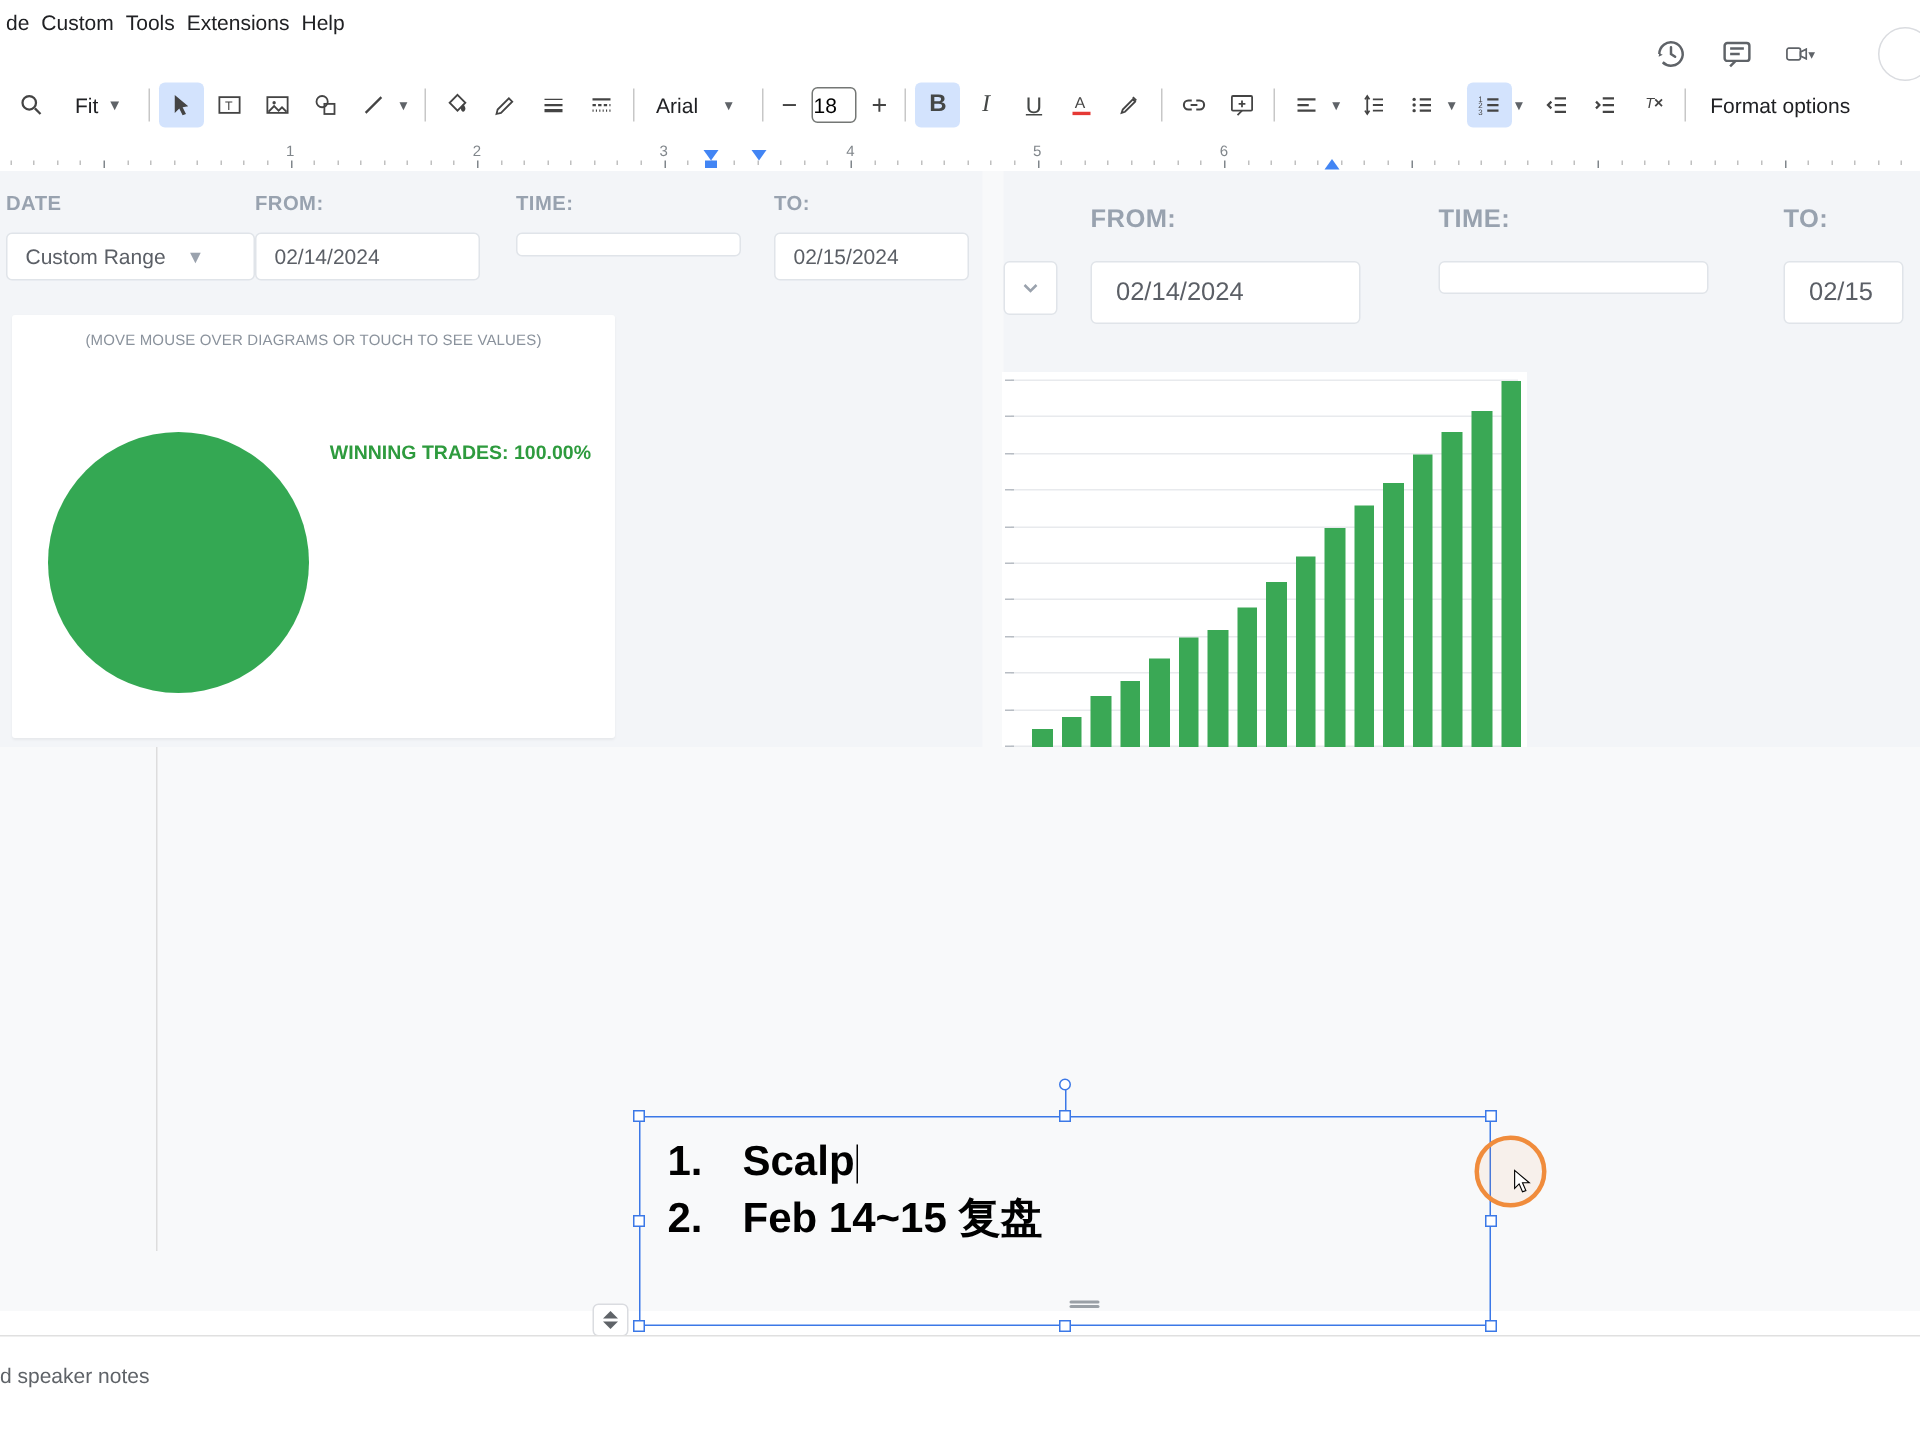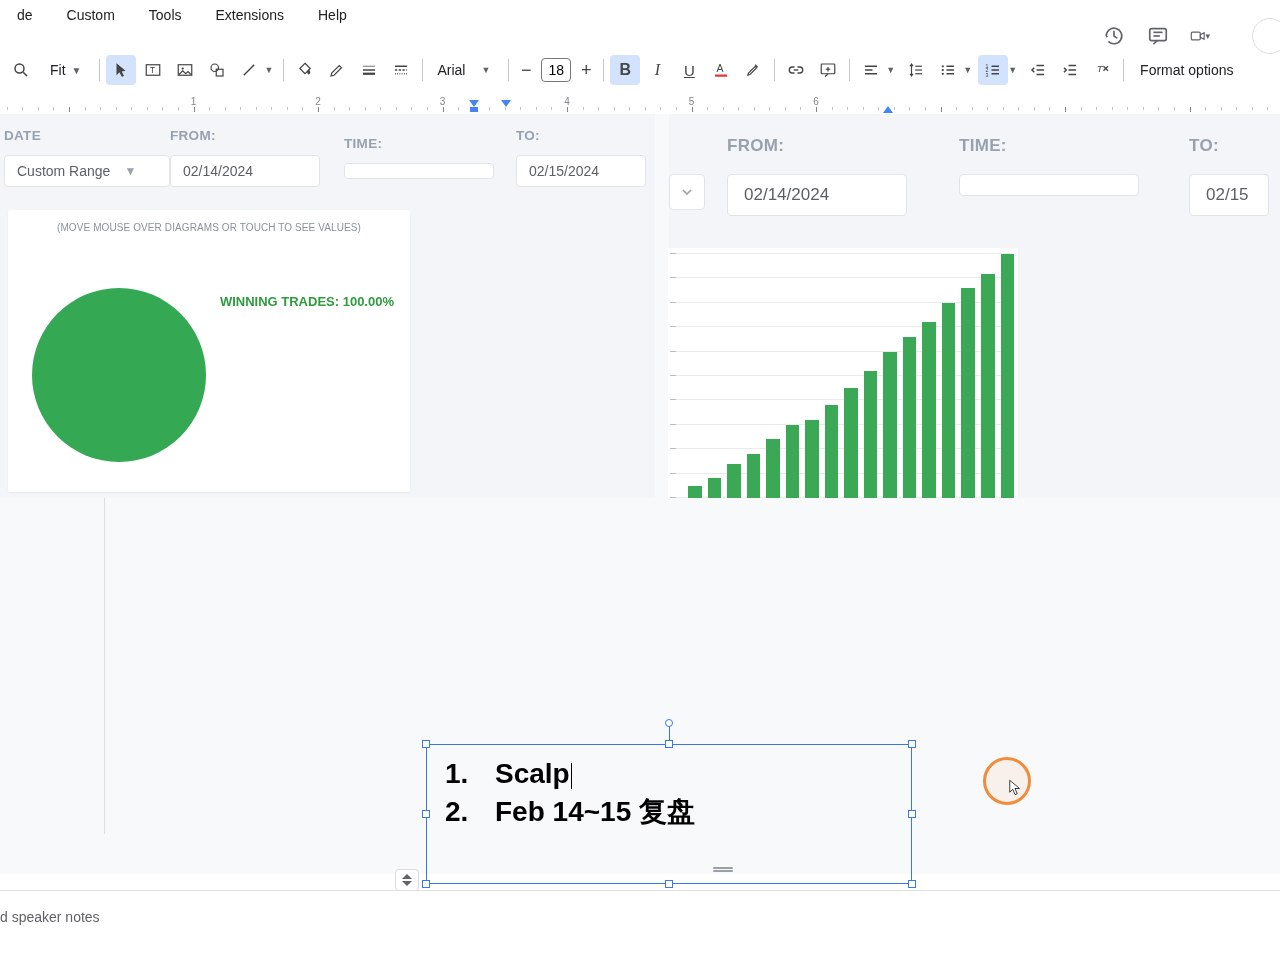--- a/index.html
+++ b/index.html
@@ -1,58 +1,58 @@
 <!DOCTYPE html>
 <html><head>
 <meta charset="utf-8">
 <style>
 * { box-sizing: border-box; margin: 0; padding: 0; }
 body { font-family: Arial, sans-serif; background: #fff; overflow: hidden; width: 1280px; height: 960px; position: relative; }
 
 .menubar { display: flex; align-items: center; height: 30px; padding: 8px 0 8px 0; gap: 0; position: relative; }
-.menubar .menu-item { padding: 6px 17px; font-size: 14px; color: #202124; cursor: pointer; border-radius: 4px; }
+.menubar .menu-item { padding: 6px 4px; font-size: 14px; color: #202124; cursor: pointer; border-radius: 4px; }
 
 .header-icons { position: absolute; right: 10px; top: 18px; display: flex; align-items: center; gap: 20px; }
 .hicon { width: 24px; height: 24px; display: flex; align-items: center; justify-content: center; cursor: pointer; color: #5f6368; }
 .hicon svg { width: 22px; height: 22px; stroke: #5f6368; fill: none; stroke-width: 1.8; }
 .hicon.cam { display:flex; align-items:center; gap:2px;}
 .avatar-circ { width: 36px; height: 36px; border-radius: 50%; border: 1px solid #dadce0; position: relative; right: -18px;}
 
 .toolbar { display: flex; align-items: center; height: 44px; padding: 0 6px; gap: 2px; border-bottom: 0; margin-top: 18px; }
 .tbtn { min-width: 30px; height: 30px; display: flex; align-items: center; justify-content: center; border-radius: 4px; cursor: pointer; color: #444746; position: relative; }
 .tbtn.active { background: #d3e3fd; }
 .tbtn svg { width: 18px; height: 18px; }
 .zoom-wrap { display: flex; align-items: center; margin: 0 6px; padding: 0 6px; border-radius: 4px; gap: 6px; }
 .zoom-wrap span { font-size: 14px; color: #202124; text-align: center; }
 .zoom-wrap .chev { font-size: 10px; color: #5f6368; }
 .sep { width: 1px; height: 22px; background: #c7c7c7; margin: 0 4px; }
 .fontname { display: flex; align-items: center; padding: 0 8px; min-width: 72px; font-size: 14px; color: #202124; gap: 18px; }
 .fontsize-grp { display: flex; align-items: center; gap: 4px; }
 .fontsize-grp .fs-btn { width: 22px; height: 22px; display: flex; align-items:center; justify-content:center; font-size: 18px; color:#444; cursor:pointer;}
-.fontsize-grp input { width: 30px; height: 24px; text-align: center; border: 1px solid #747775; border-radius: 4px; font-size: 14px; }
+.fontsize-grp input { width: 30px; height: 24px; text-align: left; border: 1px solid #747775; border-radius: 4px; font-size: 14px; }
 .tbtn.bold { font-weight: 700; font-size: 16px; font-family: Arial;}
 .tbtn.italic { font-style: italic; font-size: 16px; font-family: 'Times New Roman', serif;}
 .tbtn.underline { text-decoration: underline; font-size: 15px; }
 .fmt-opt { font-size: 14px; color: #202124; padding: 0 10px; white-space: nowrap;}
 .dd-chev { font-size: 9px; color: #5f6368; margin-left: -2px; padding-right:4px;}
 
 .ruler { height: 18px; position: relative; border-bottom: 0; margin-top: 4px; }
 .ruler-track { position: absolute; left: 0; right: 0; top: 0; height: 16px; }
 .ruler-num { position: absolute; top: 0px; font-size: 10px; color: #80868b; transform: translateX(-50%); }
 .ruler-tick { position:absolute; top:11px; width:1px; height:5px; background:#c0c0c0;}
 .ruler-tick.major { height:5px; background:#80868b; top:11px;}
 .ruler-marker-dn { position: absolute; top: 4px; width: 0; height: 0; border-left: 5px solid transparent; border-right: 5px solid transparent; border-top: 7px solid #4285f4; transform: translateX(-50%);}
 .ruler-marker-up { position: absolute; top: 10px; width: 0; height: 0; border-left: 5px solid transparent; border-right: 5px solid transparent; border-bottom: 7px solid #4285f4; transform: translateX(-50%);}
 .ruler-marker-rect { position:absolute; top:4px; width:8px; height:5px; background:#4285f4; transform: translateX(-50%);}
 
 .canvas-area { position: relative; background: #f8f9fa; height: 760px; }
 .slide-edge-shadow { position:absolute; left:104px; top:0; width:1px; height:720px; background:#ddd;}
 
 .left-panel { position: absolute; left: 0; top: 0; width: 655px; height: 384px; background: #f3f5f8; }
-.lp-row { display: flex; align-items: center; padding: 14px 0 0 4px; gap: 0; }
+.lp-row { display: flex; padding: 14px 0 0 4px; gap: 0; }
 .lp-label { font-size: 13.5px; font-weight: 700; color: #98a2af; letter-spacing: 0.3px;}
 .lp-select { display:flex; align-items:center; gap:14px; background:#fff; border:1px solid #e0e4e9; border-radius:4px; padding: 7px 12px; font-size:14px; color:#5b5f66; margin-top:12px;}
 .lp-select .chev2 { color:#9aa2ad; font-size:12px;}
 .lp-input { background:#fff; border:1px solid #e0e4e9; border-radius:4px; padding:7px 12px; font-size:14px; color:#5b5f66; width:150px; margin-top:12px; display:flex; align-items:center;}
 .lp-col { display:flex; flex-direction:column; }
 
 .wl-card { position:absolute; left:8px; top:96px; width:402px; height:282px; background:#fff; border-radius:2px; box-shadow: 0 1px 2px rgba(0,0,0,0.05);}
 .wl-title { text-align:center; font-size:13px; font-weight:700; color:#3a4048; text-decoration:underline; padding-top:16px; letter-spacing:0.2px;}
 .wl-sub { text-align:center; font-size:10px; color:#8a929c; padding-top:12px; letter-spacing:0.1px;}
 .wl-pct { position:absolute; right:16px; top:84px; font-size:13px; font-weight:700; color:#2e9b3e;}
@@ -64,21 +64,21 @@
 .rp-select-chev { width:36px; height:36px; display:flex; align-items:center; justify-content:center; background:#fff; border:1px solid #e0e4e9; border-radius:4px; margin-top:18px; color:#9aa2ad;}
 .rp-input { background:#fff; border:1px solid #e0e4e9; border-radius:4px; padding:10px 16px; font-size:17px; color:#5b5f66; margin-top:18px; display:flex; align-items:center; width:180px;}
 .rp-input.narrow { width:80px;}
 
 .barchart { position:absolute; left:668px; top:134px; width:350px; height:250px; background:#fff;}
 .bars { position:absolute; left:20px; bottom:0; right:4px; top:6px; display:flex; align-items:flex-end; gap:6px;}
 .bars .bar { flex:1; background:#3aa855; }
 .grid-line { position:absolute; left:6px; right:6px; height:1px; background:#e8eaed;}
 .grid-tick { position:absolute; left:2px; width:6px; height:1px; background:#b8bdc4;}
 
-.textbox-sel { position:absolute; left:426px; top:630px; width:486px; height:140px; border:1.5px solid #3b78e7;}
+.textbox-sel { position:absolute; left:426px; top:630px; width:568px; height:140px; border:1.5px solid #3b78e7;}
 .sel-handle { position:absolute; width:8px; height:8px; background:#fff; border:1.5px solid #3b78e7;}
 .sel-handle.tl { left:-5px; top:-5px;} .sel-handle.tm { left:calc(50% - 4px); top:-5px;} .sel-handle.tr { right:-5px; top:-5px;}
 .sel-handle.ml { left:-5px; top:calc(50% - 4px);} .sel-handle.mr { right:-5px; top:calc(50% - 4px);}
 .sel-handle.bl { left:-5px; bottom:-5px;} .sel-handle.bm { left:calc(50% - 4px); bottom:-5px;} .sel-handle.br { right:-5px; bottom:-5px;}
 .rot-handle { position:absolute; left:calc(50% - 4px); top:-26px; width:8px; height:8px; border-radius:50%; background:#fff; border:1.5px solid #3b78e7;}
 .rot-line { position:absolute; left:50%; top:-20px; width:1px; height:20px; background:#3b78e7;}
 .txt-content { padding: 10px 18px; font-size: 28px; font-weight: 700; color:#000; line-height:1.35;}
 .txt-content .num { display:inline-block; width:50px;}
 .txt-content .cursor { display:inline-block; width:1px; height:26px; background:#000; vertical-align:middle; margin-left:1px;}
 .side-toggle { position:absolute; left:-32px; bottom:-8px; width:24px; height:22px; border:1px solid #dadce0; border-radius:4px; background:#fff; display:flex; flex-direction:column; align-items:center; justify-content:center; gap:2px;}

